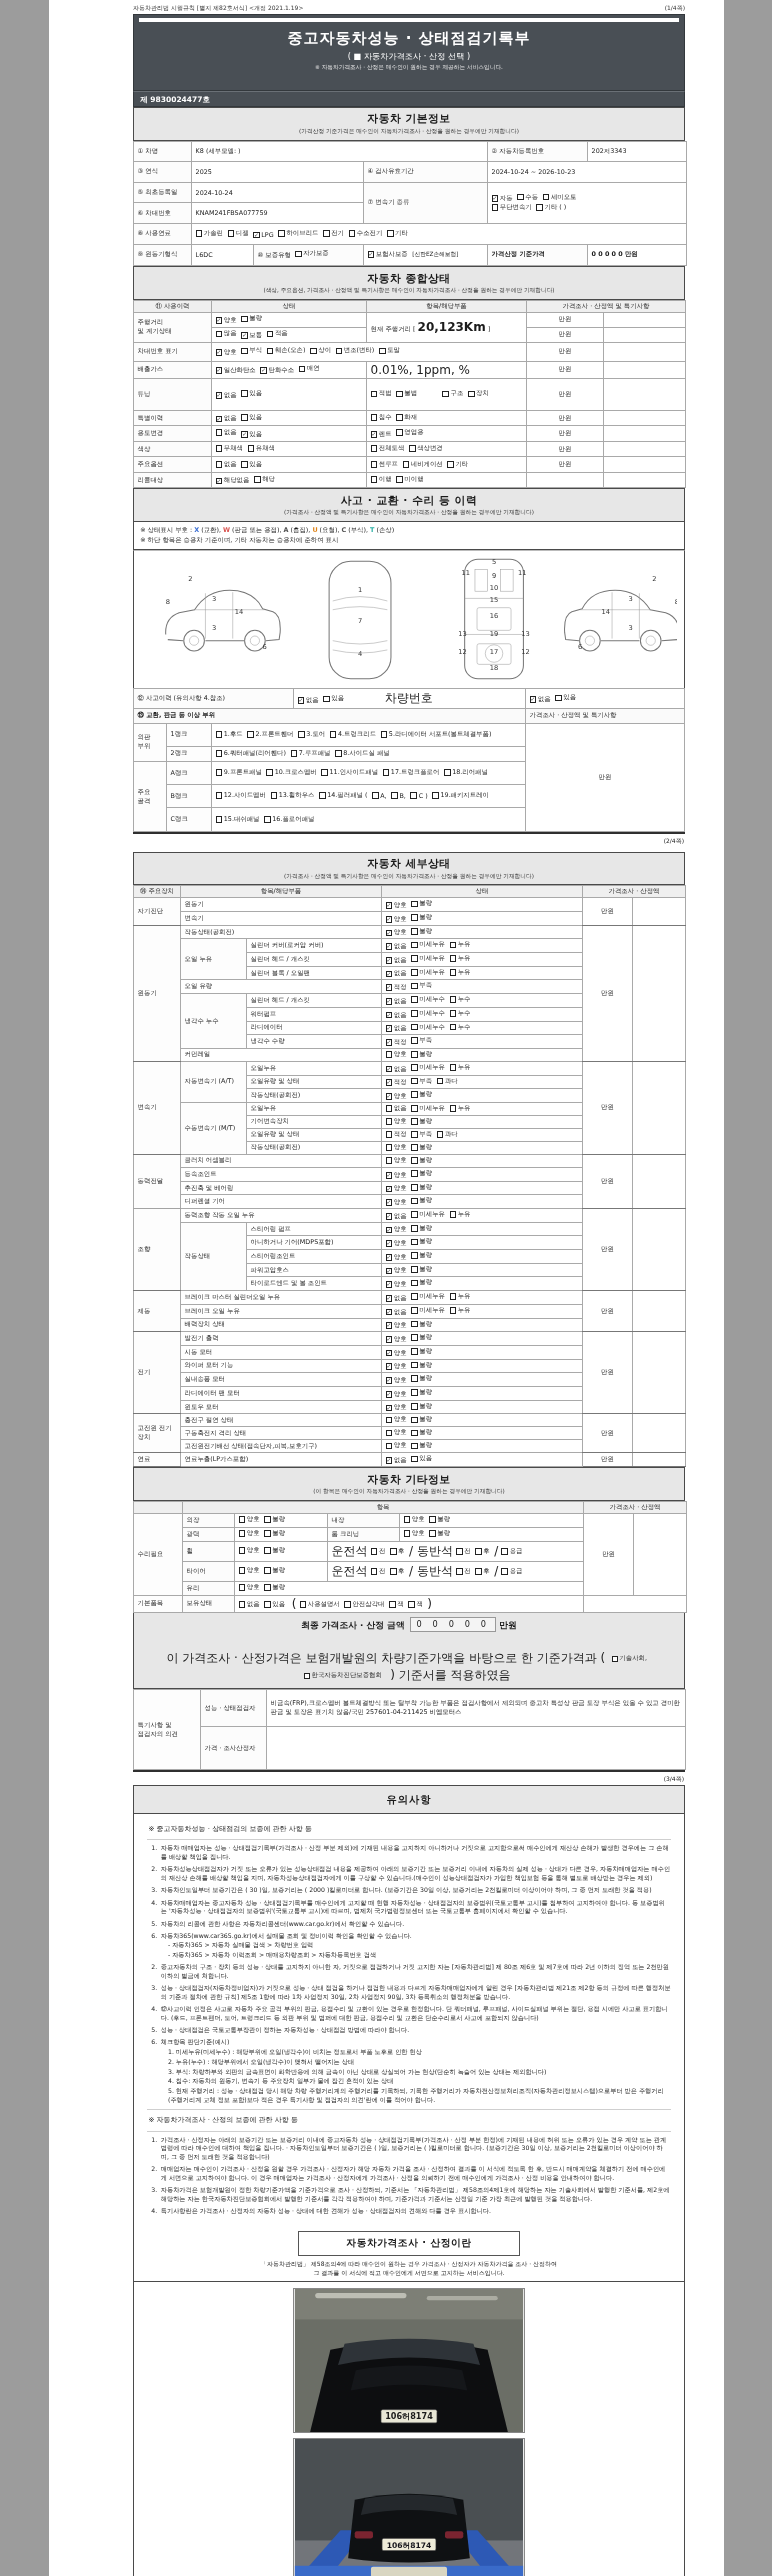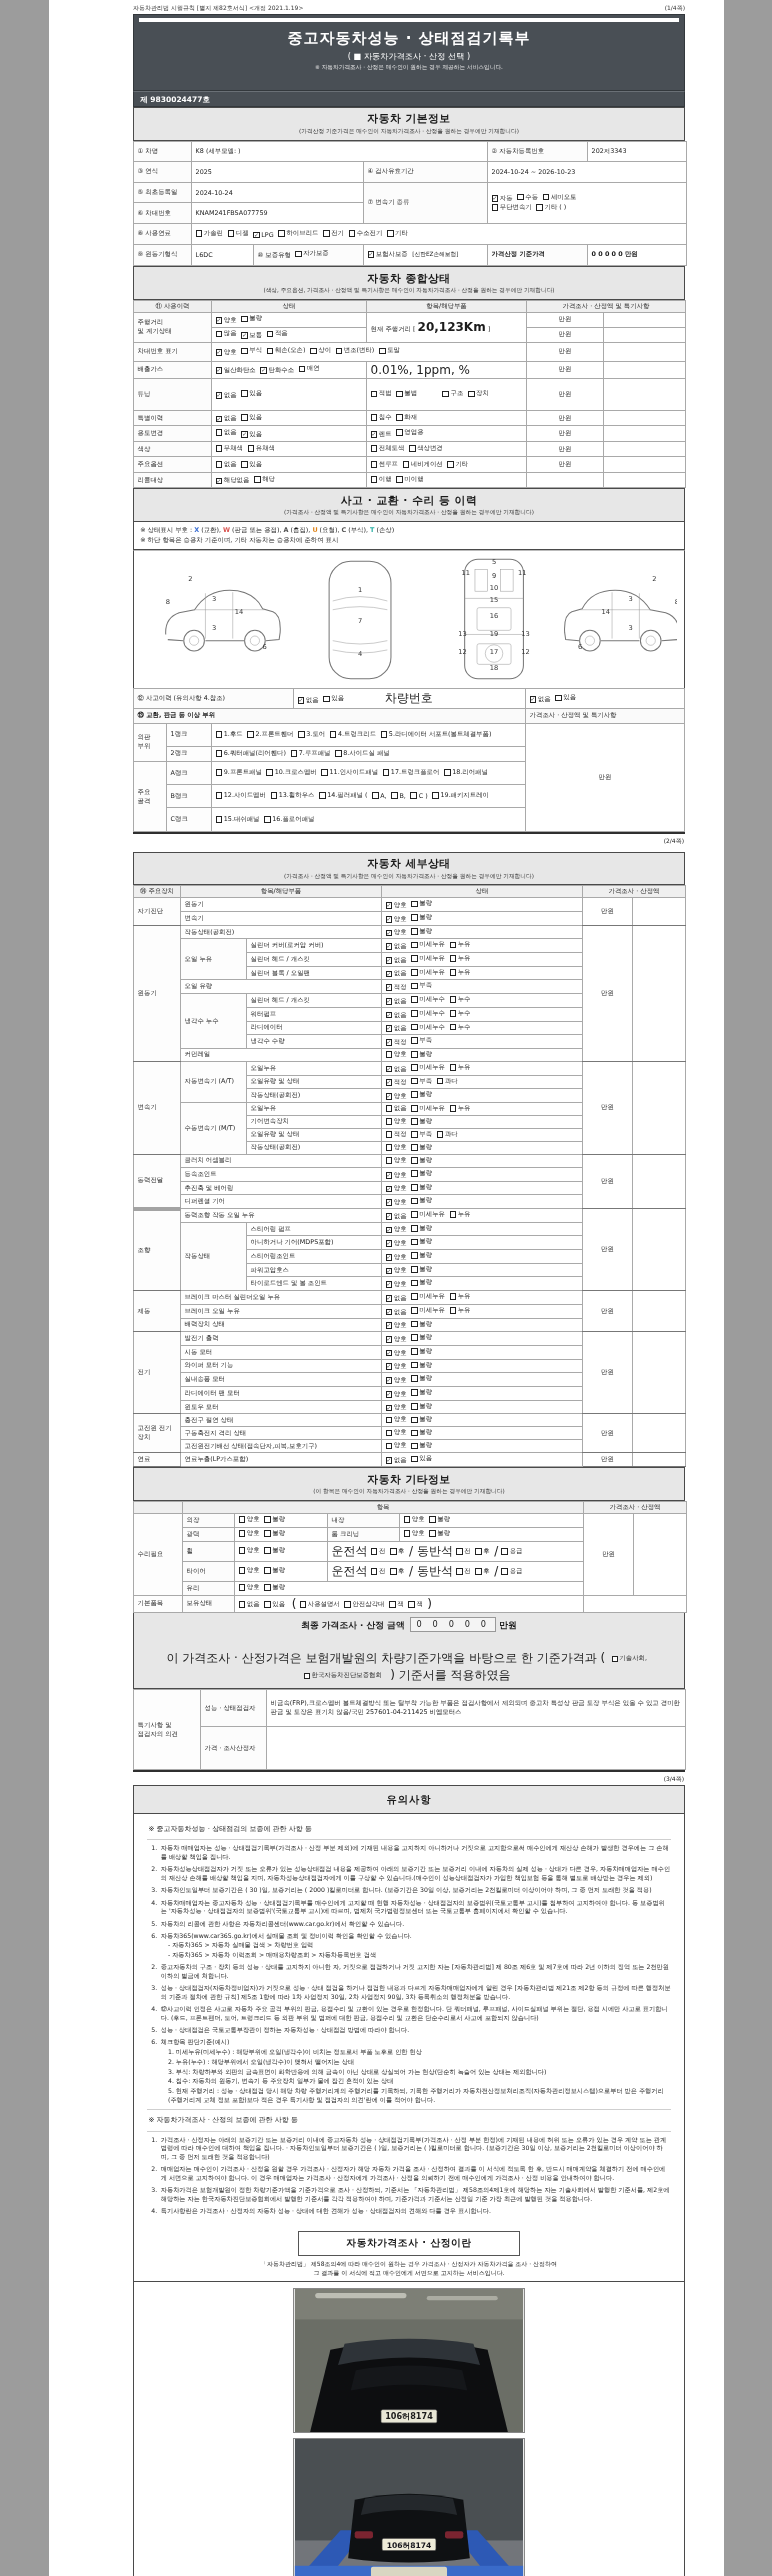--- a/index.html
+++ b/index.html
@@ -840,21 +840,21 @@
               <td>작동상태(공회전)</td>
               <td style="height:13px"><label class="cb">
                   <span class="bx"></span>
                   <span class="lb">양호</span>
                 </label><label class="cb">
                   <span class="bx"></span>
                   <span class="lb">불량</span>
                 </label></td>
             </tr>
             <tr>
-              <td class="gcell" rowspan="4" style="border-bottom:4px solid #a3a3a3">동력전달</td>
+              <td class="gcell" rowspan="4" style="border-bottom:1px solid #a3a3a3">동력전달</td>
               <td colspan="2">클러치 어셈블리</td>
               <td style="height:13px"><label class="cb">
                   <span class="bx"></span>
                   <span class="lb">양호</span>
                 </label><label class="cb">
                   <span class="bx"></span>
                   <span class="lb">불량</span>
                 </label></td>
               <td class="pc" rowspan="4" style="border-bottom:1px solid #777">만원</td>
               <td rowspan="4" style="border-bottom:1px solid #777"></td>

